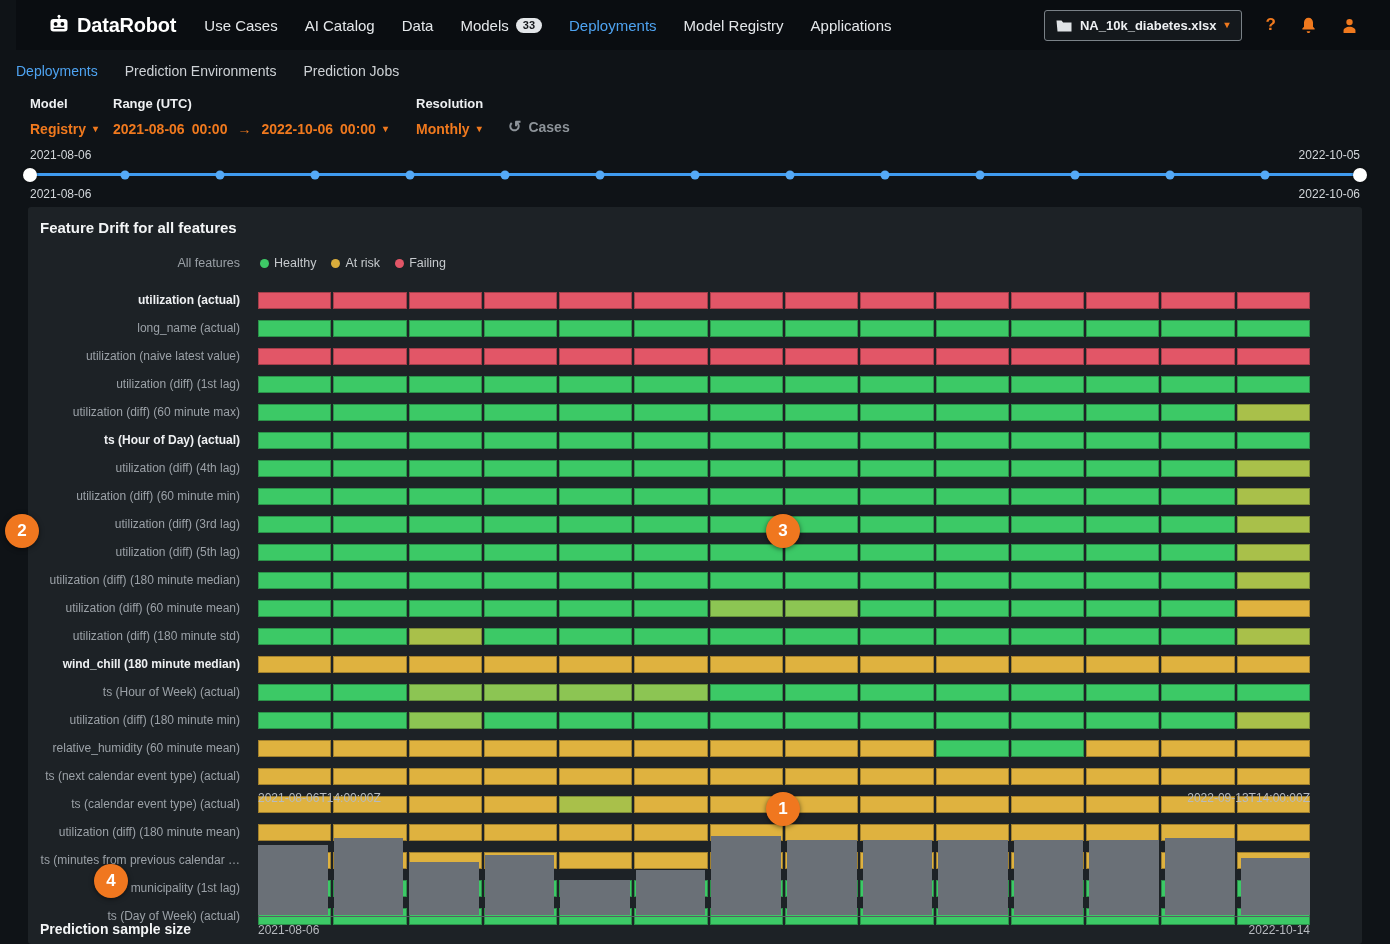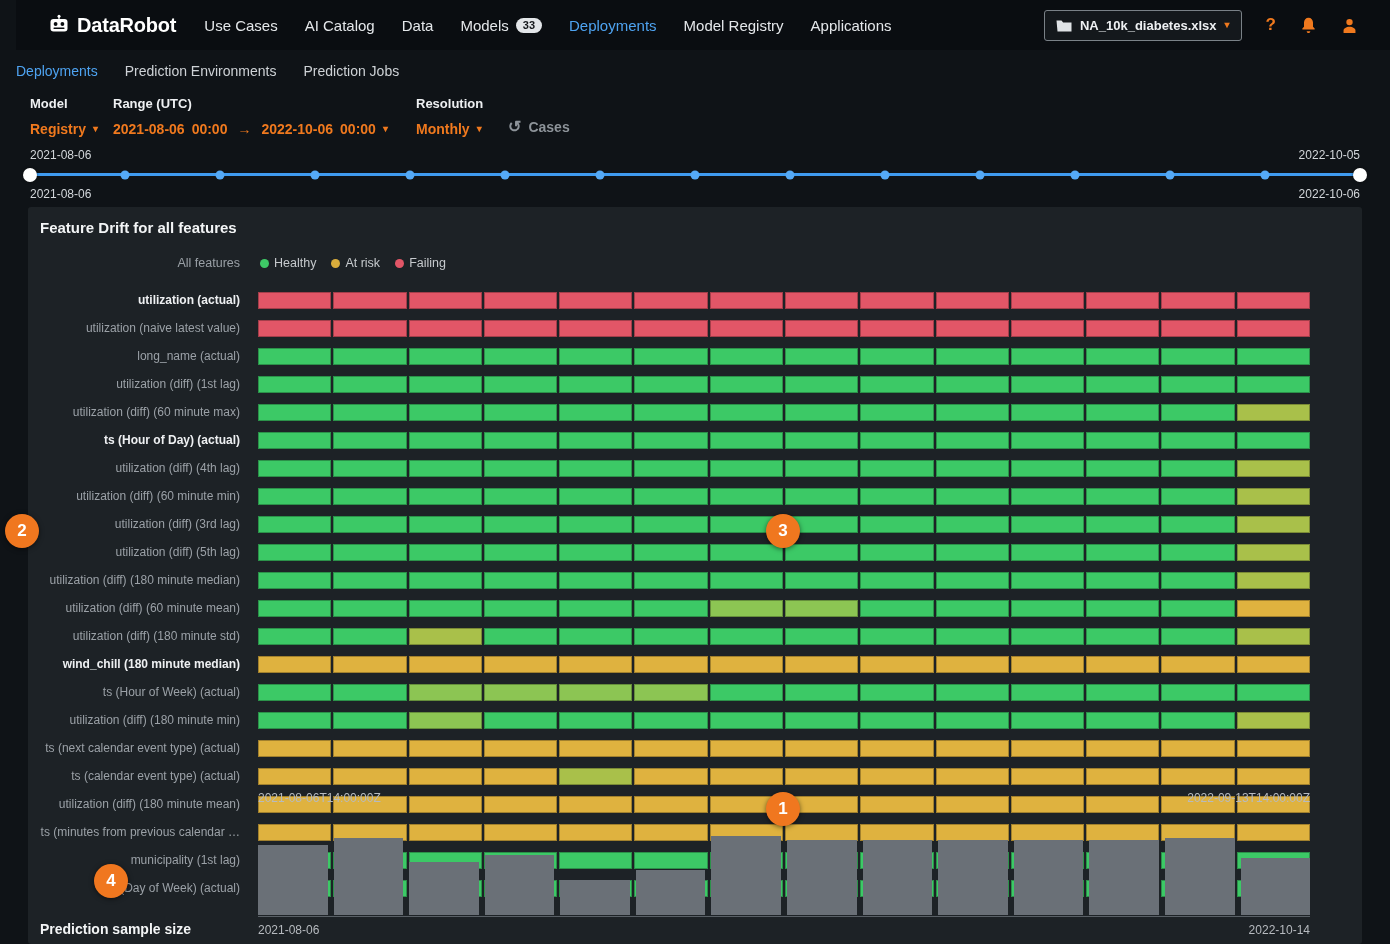--- a/index.html
+++ b/index.html
@@ -256,55 +256,55 @@
           <div class="hm-cell" style="background: rgb(226, 86, 103);"></div>
           <div class="hm-cell" style="background: rgb(226, 86, 103);"></div>
           <div class="hm-cell" style="background: rgb(226, 86, 103);"></div>
           <div class="hm-cell" style="background: rgb(226, 86, 103);"></div>
           <div class="hm-cell" style="background: rgb(226, 86, 103);"></div>
           <div class="hm-cell" style="background: rgb(226, 86, 103);"></div>
           <div class="hm-cell" style="background: rgb(226, 86, 103);"></div>
         </div>
       </div>
       <div class="hm-row">
+        <div class="hm-label">long_name (actual)</div>
+        <div class="hm-cells">
+          <div class="hm-cell" style="background: rgb(60, 201, 102);"></div>
+          <div class="hm-cell" style="background: rgb(60, 201, 102);"></div>
+          <div class="hm-cell" style="background: rgb(60, 201, 102);"></div>
+          <div class="hm-cell" style="background: rgb(60, 201, 102);"></div>
+          <div class="hm-cell" style="background: rgb(60, 201, 102);"></div>
+          <div class="hm-cell" style="background: rgb(60, 201, 102);"></div>
+          <div class="hm-cell" style="background: rgb(60, 201, 102);"></div>
+          <div class="hm-cell" style="background: rgb(60, 201, 102);"></div>
+          <div class="hm-cell" style="background: rgb(60, 201, 102);"></div>
+          <div class="hm-cell" style="background: rgb(60, 201, 102);"></div>
+          <div class="hm-cell" style="background: rgb(60, 201, 102);"></div>
+          <div class="hm-cell" style="background: rgb(60, 201, 102);"></div>
+          <div class="hm-cell" style="background: rgb(60, 201, 102);"></div>
+          <div class="hm-cell" style="background: rgb(60, 201, 102);"></div>
+        </div>
+      </div>
+      <div class="hm-row">
         <div class="hm-label">utilization (naive latest value)</div>
         <div class="hm-cells">
           <div class="hm-cell" style="background: rgb(226, 86, 103);"></div>
           <div class="hm-cell" style="background: rgb(226, 86, 103);"></div>
           <div class="hm-cell" style="background: rgb(226, 86, 103);"></div>
           <div class="hm-cell" style="background: rgb(226, 86, 103);"></div>
           <div class="hm-cell" style="background: rgb(226, 86, 103);"></div>
           <div class="hm-cell" style="background: rgb(226, 86, 103);"></div>
           <div class="hm-cell" style="background: rgb(226, 86, 103);"></div>
           <div class="hm-cell" style="background: rgb(226, 86, 103);"></div>
           <div class="hm-cell" style="background: rgb(226, 86, 103);"></div>
           <div class="hm-cell" style="background: rgb(226, 86, 103);"></div>
           <div class="hm-cell" style="background: rgb(226, 86, 103);"></div>
           <div class="hm-cell" style="background: rgb(226, 86, 103);"></div>
           <div class="hm-cell" style="background: rgb(226, 86, 103);"></div>
           <div class="hm-cell" style="background: rgb(226, 86, 103);"></div>
-        </div>
-      </div>
-      <div class="hm-row">
-        <div class="hm-label">long_name (actual)</div>
-        <div class="hm-cells">
-          <div class="hm-cell" style="background: rgb(60, 201, 102);"></div>
-          <div class="hm-cell" style="background: rgb(60, 201, 102);"></div>
-          <div class="hm-cell" style="background: rgb(60, 201, 102);"></div>
-          <div class="hm-cell" style="background: rgb(60, 201, 102);"></div>
-          <div class="hm-cell" style="background: rgb(60, 201, 102);"></div>
-          <div class="hm-cell" style="background: rgb(60, 201, 102);"></div>
-          <div class="hm-cell" style="background: rgb(60, 201, 102);"></div>
-          <div class="hm-cell" style="background: rgb(60, 201, 102);"></div>
-          <div class="hm-cell" style="background: rgb(60, 201, 102);"></div>
-          <div class="hm-cell" style="background: rgb(60, 201, 102);"></div>
-          <div class="hm-cell" style="background: rgb(60, 201, 102);"></div>
-          <div class="hm-cell" style="background: rgb(60, 201, 102);"></div>
-          <div class="hm-cell" style="background: rgb(60, 201, 102);"></div>
-          <div class="hm-cell" style="background: rgb(60, 201, 102);"></div>
         </div>
       </div>
       <div class="hm-row">
         <div class="hm-label">utilization (diff) (1st lag)</div>
         <div class="hm-cells">
           <div class="hm-cell" style="background: rgb(60, 201, 102);"></div>
           <div class="hm-cell" style="background: rgb(60, 201, 102);"></div>
           <div class="hm-cell" style="background: rgb(60, 201, 102);"></div>
           <div class="hm-cell" style="background: rgb(60, 201, 102);"></div>
           <div class="hm-cell" style="background: rgb(60, 201, 102);"></div>
@@ -538,20 +538,39 @@
           <div class="hm-cell" style="background: rgb(60, 201, 102);"></div>
           <div class="hm-cell" style="background: rgb(60, 201, 102);"></div>
           <div class="hm-cell" style="background: rgb(60, 201, 102);"></div>
           <div class="hm-cell" style="background: rgb(60, 201, 102);"></div>
           <div class="hm-cell" style="background: rgb(60, 201, 102);"></div>
           <div class="hm-cell" style="background: rgb(60, 201, 102);"></div>
           <div class="hm-cell" style="background: rgb(60, 201, 102);"></div>
           <div class="hm-cell" style="background: rgb(60, 201, 102);"></div>
           <div class="hm-cell" style="background: rgb(60, 201, 102);"></div>
           <div class="hm-cell" style="background: rgb(169, 192, 74);"></div>
+        </div>
+      </div>
+      <div class="hm-row">
+        <div class="hm-label">relative_humidity (60 minute mean)</div>
+        <div class="hm-cells">
+          <div class="hm-cell" style="background: rgb(223, 178, 63);"></div>
+          <div class="hm-cell" style="background: rgb(223, 178, 63);"></div>
+          <div class="hm-cell" style="background: rgb(223, 178, 63);"></div>
+          <div class="hm-cell" style="background: rgb(223, 178, 63);"></div>
+          <div class="hm-cell" style="background: rgb(223, 178, 63);"></div>
+          <div class="hm-cell" style="background: rgb(223, 178, 63);"></div>
+          <div class="hm-cell" style="background: rgb(223, 178, 63);"></div>
+          <div class="hm-cell" style="background: rgb(223, 178, 63);"></div>
+          <div class="hm-cell" style="background: rgb(223, 178, 63);"></div>
+          <div class="hm-cell" style="background: rgb(60, 201, 102);"></div>
+          <div class="hm-cell" style="background: rgb(60, 201, 102);"></div>
+          <div class="hm-cell" style="background: rgb(223, 178, 63);"></div>
+          <div class="hm-cell" style="background: rgb(223, 178, 63);"></div>
+          <div class="hm-cell" style="background: rgb(223, 178, 63);"></div>
         </div>
       </div>
       <div class="hm-row">
         <div class="hm-label">ts (next calendar event type) (actual)</div>
         <div class="hm-cells">
           <div class="hm-cell" style="background: rgb(223, 178, 63);"></div>
           <div class="hm-cell" style="background: rgb(223, 178, 63);"></div>
           <div class="hm-cell" style="background: rgb(223, 178, 63);"></div>
           <div class="hm-cell" style="background: rgb(223, 178, 63);"></div>
           <div class="hm-cell" style="background: rgb(223, 178, 63);"></div>

